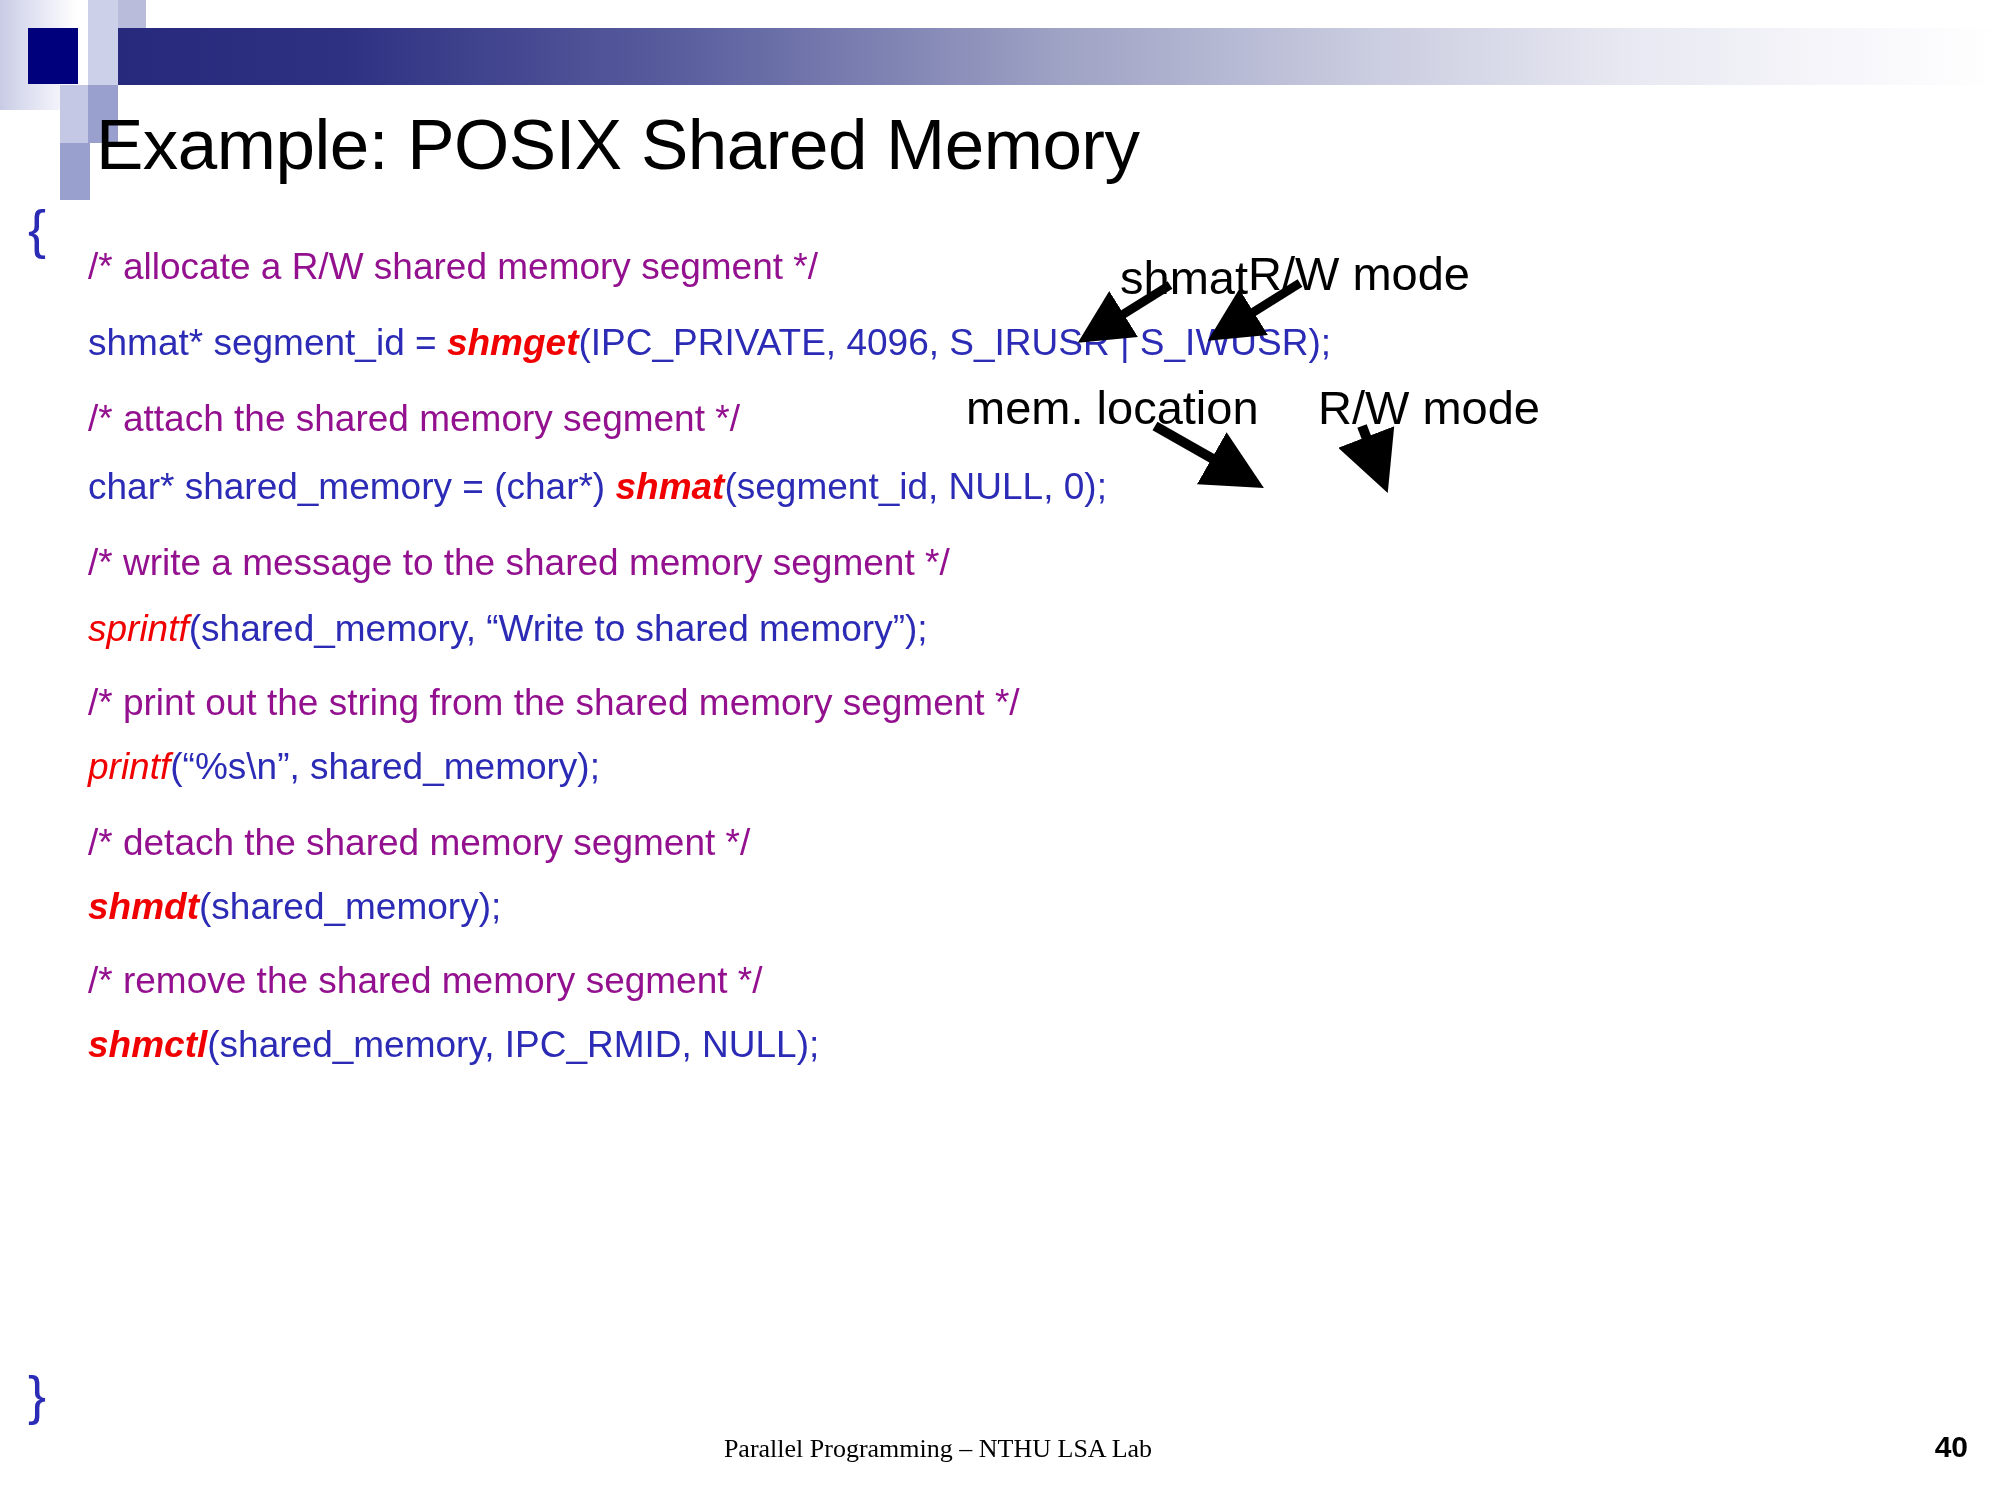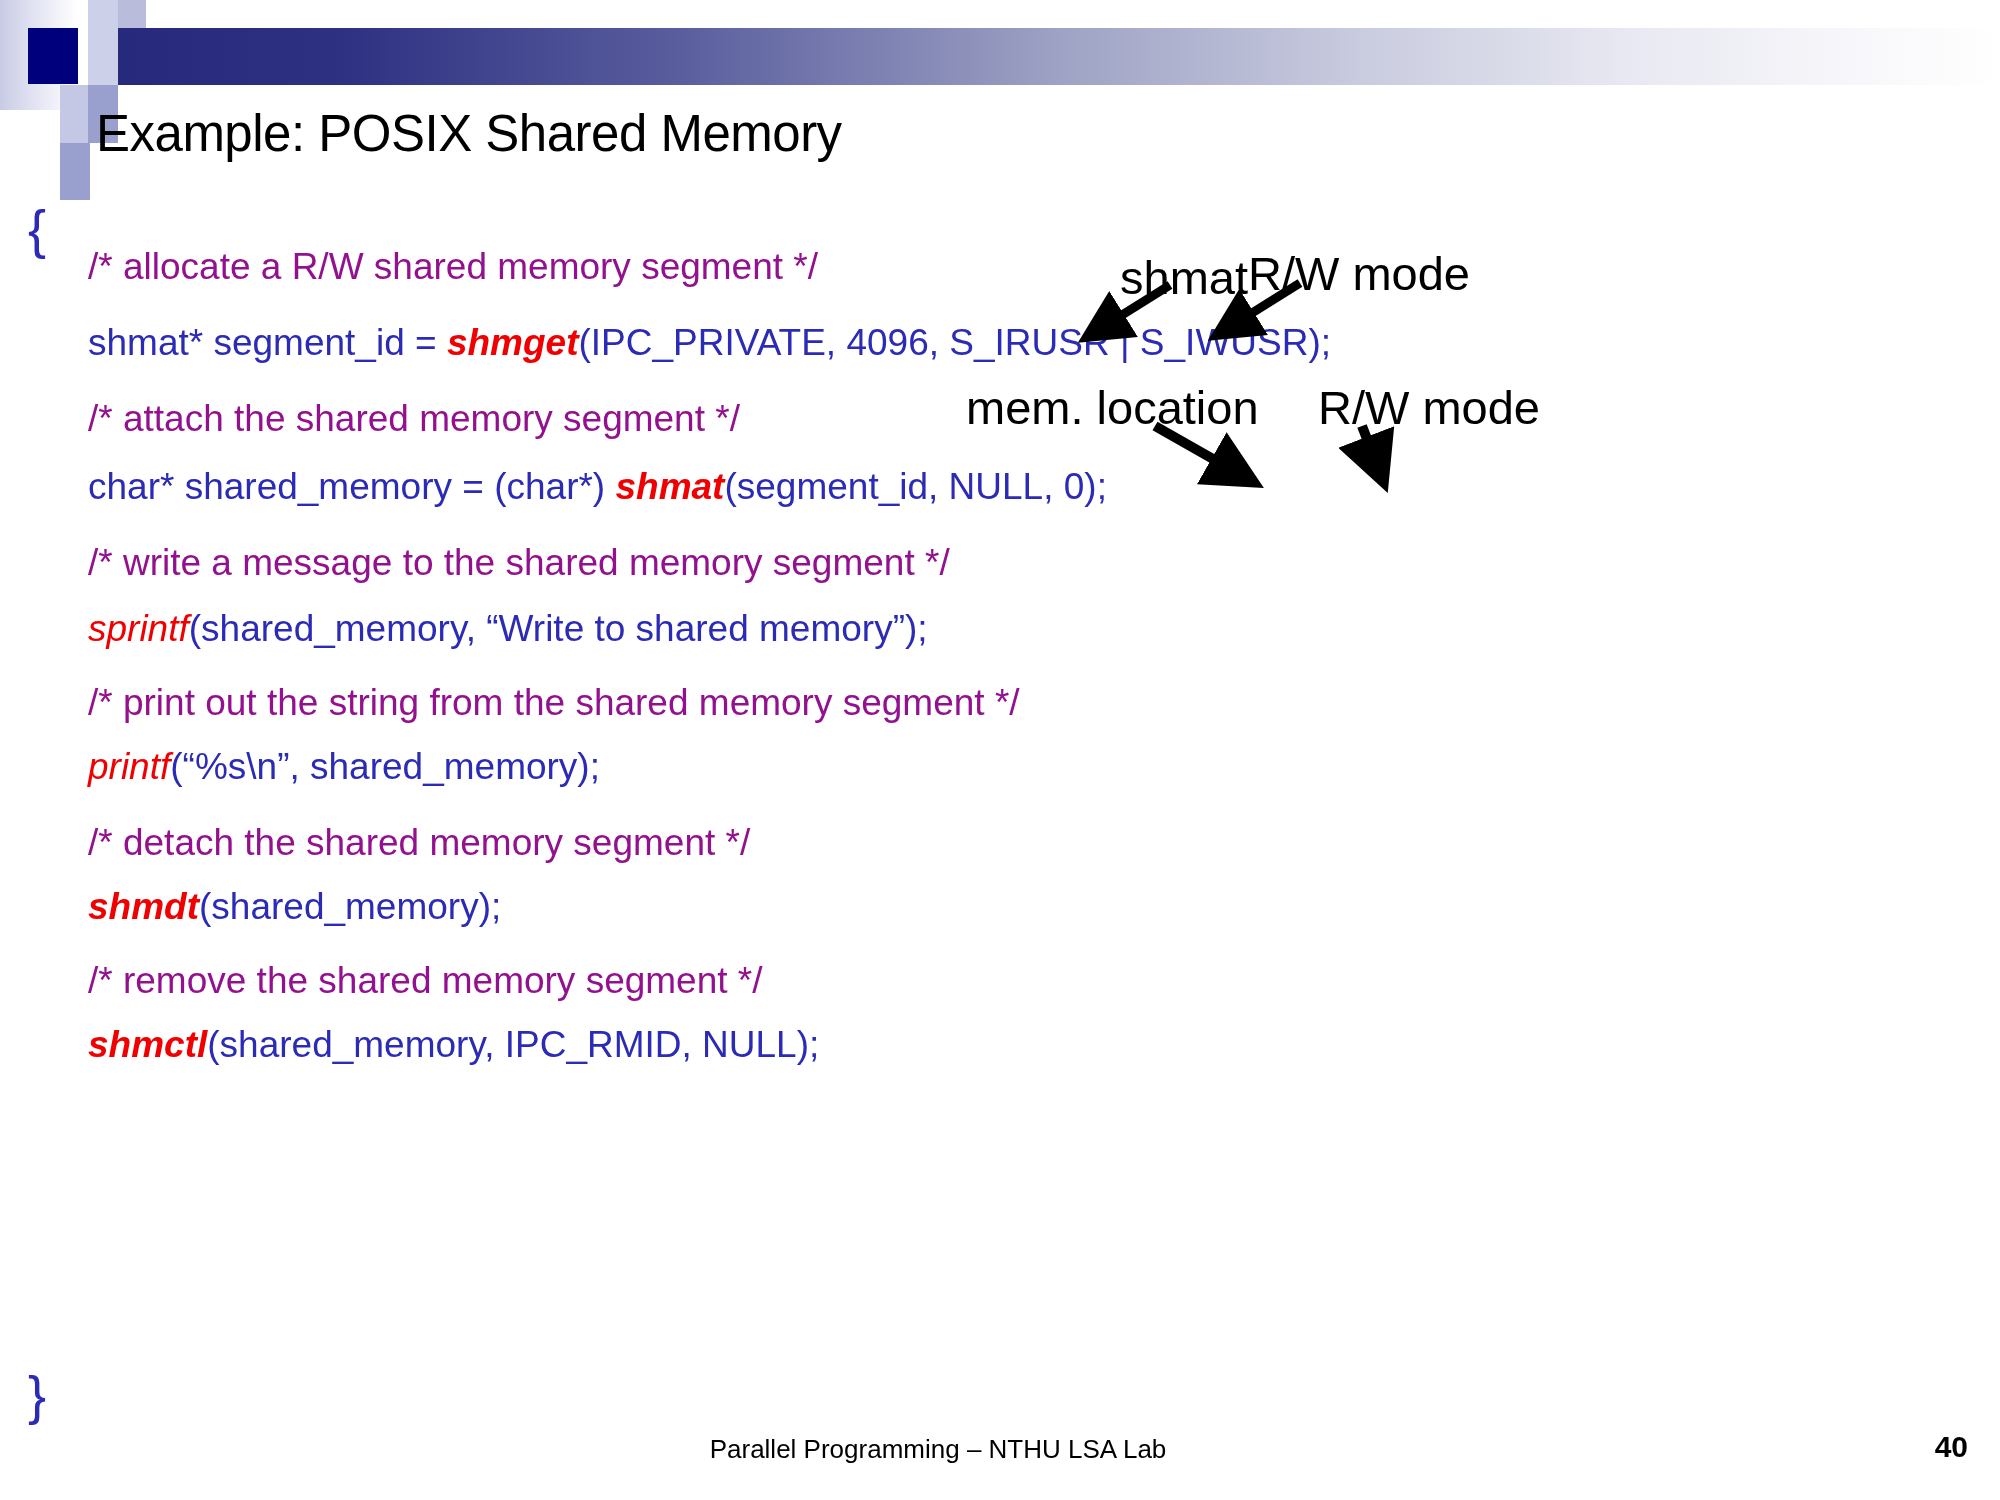--- a/index.html
+++ b/index.html
@@ -37,21 +37,21 @@
     left: 118px; top: 28px;
     width: 1882px; height: 57px;
     background: linear-gradient(to right, #272a7c 0%, #2e3182 12%, #5a5e9e 30%, #9ea2c4 50%, #c9cbdf 66%, #e7e8f1 80%, #f7f7fb 92%, #ffffff 100%);
   }
 
   
   #page-title {
     position: absolute;
     left: 96px;
     top: 104px;
-    font-size: 51px;
+    font-size: 71px;
     font-weight: 400;
     color: #000000;
     letter-spacing: -0.5px;
     white-space: nowrap;
     font-family: "Liberation Sans", sans-serif;
   }
 
   
   #code-block {
     position: absolute;
@@ -109,21 +109,21 @@
 
   
   #footer-text {
     position: absolute;
     left: 0;
     top: 1434px;
     width: 1876px;
     text-align: center;
     font-size: 26px;
     color: #000000;
-    font-family: Liberation Sans, sans-serif;
+    font-family: Liberation Serif, serif;
   }
   #page-number {
     position: absolute;
     right: 32px;
     top: 1430px;
     font-size: 30px;
     font-weight: bold;
     color: #000000;
     font-family: "Liberation Sans", sans-serif;
   }

